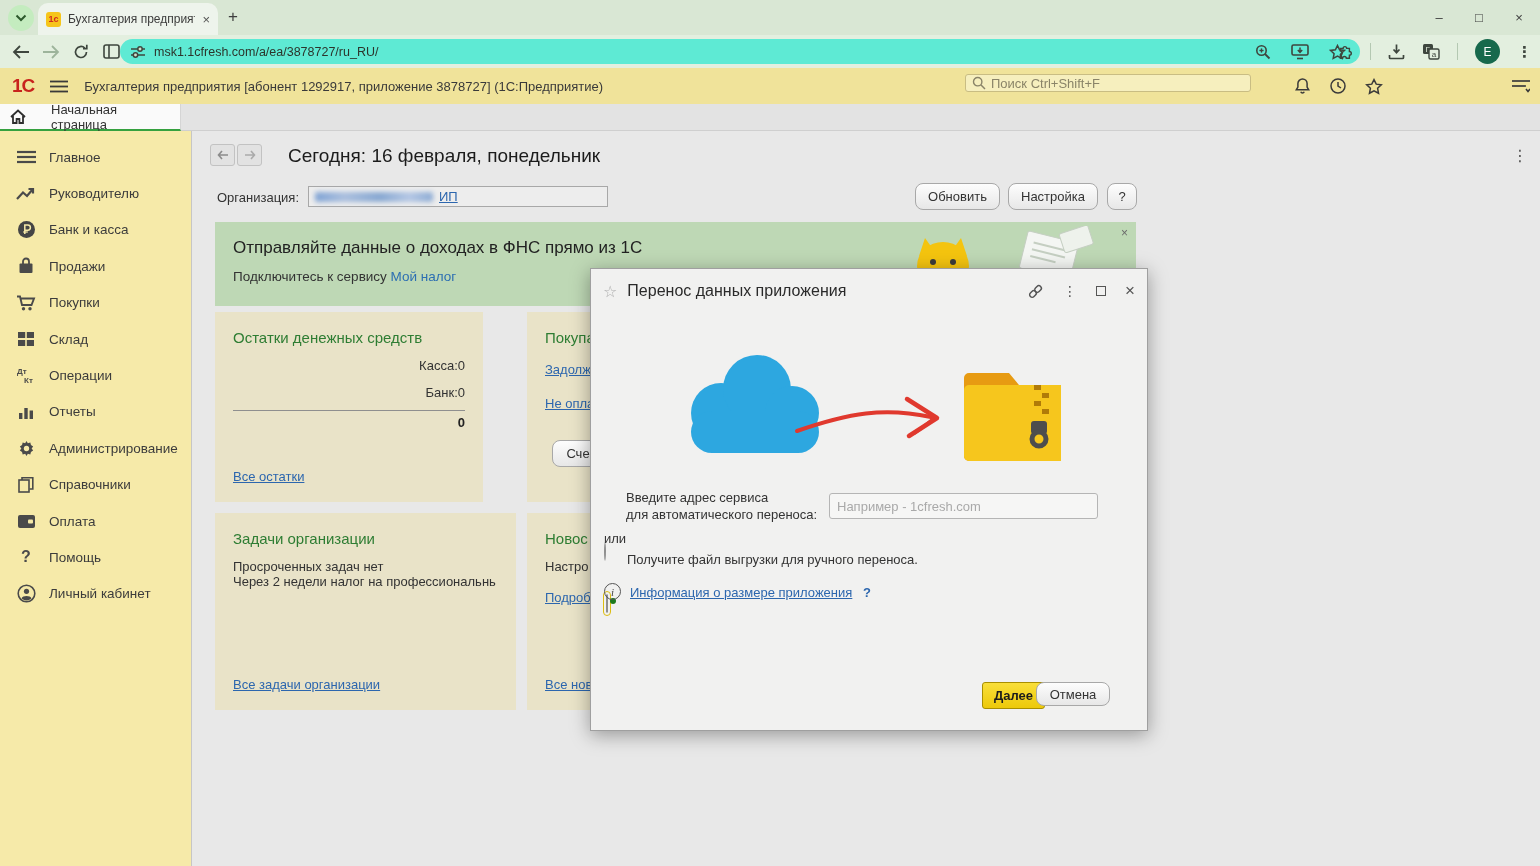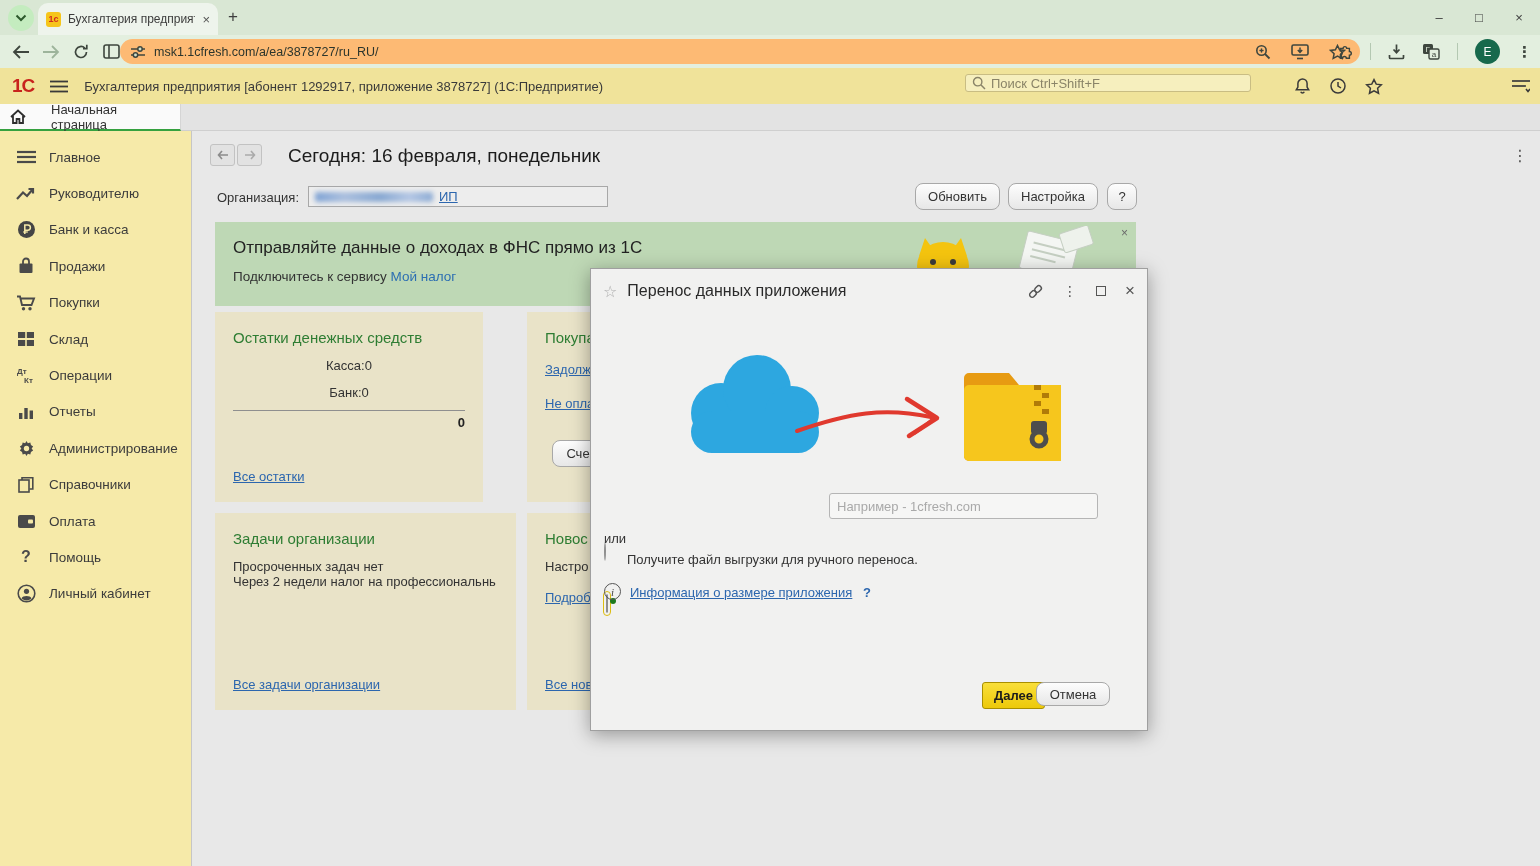--- a/index.html
+++ b/index.html
@@ -14,21 +14,21 @@
   .tab-search-btn{position:absolute;left:8px;top:5px;width:26px;height:26px;border-radius:50%;background:#c4ecbf;display:flex;align-items:center;justify-content:center}
   .btab{position:absolute;left:38px;top:3px;width:180px;height:32px;background:#eef4ec;border-radius:10px 10px 0 0;display:flex;align-items:center;padding:0 8px;gap:7px}
   .btab-title{font-size:12px;color:#3c3c3c;white-space:nowrap;overflow:hidden;flex:1}
   .favicon{width:15px;height:15px;border-radius:3px;background:#f6c51a;color:#d12a1e;font-size:9px;font-weight:bold;display:flex;align-items:center;justify-content:center;flex:none}
   .tab-x{font-size:13px;color:#555;flex:none;cursor:default}
   .newtab{position:absolute;left:228px;top:7px;font-size:17px;color:#3e3e3e}
   .wctl{position:absolute;top:0;height:35px;display:flex;align-items:center;gap:26px;right:14px;color:#3d3d3d;font-size:13px}
   .wctl span{width:14px;text-align:center}
   .addrbar{position:absolute;top:35px;left:0;width:100%;height:33px;background:#e3efdf;display:flex;align-items:center}
   .nav-ico{width:30px;display:flex;justify-content:center}
-  .urlpill{position:absolute;left:120px;top:4px;width:1240px;height:25px;background:#fdba74;border-radius:13px;display:flex;align-items:center;padding:0 10px;gap:8px}
+  .urlpill{position:absolute;left:120px;top:4px;width:1240px;height:25px;background:#5eead4;border-radius:13px;display:flex;align-items:center;padding:0 10px;gap:8px}
   .urltext{font-size:12.5px;color:#2c352c;flex:1}
   .pill-icons{display:flex;align-items:center;gap:20px;padding-right:4px}
   .tb-right{position:absolute;right:8px;top:35px;height:33px;display:flex;align-items:center;gap:17px}
   .vsep{width:1px;height:17px;background:#b4c8b2}
   .avatar{width:25px;height:25px;border-radius:50%;background:#17694c;color:#fff;font-size:12px;display:flex;align-items:center;justify-content:center}
 
   
   .appheader{position:absolute;top:68px;left:0;width:100%;height:36px;background:#f0e39a;display:flex;align-items:center}
   .logo1c{font-weight:bold;font-size:19px;color:#c8231d;margin-left:12px;letter-spacing:-1px}
   .appheader .burger{margin-left:16px}
@@ -62,21 +62,21 @@
   
   .banner{position:absolute;left:215px;top:222px;width:921px;height:84px;background:#bed8b5;overflow:hidden}
   .banner h2{font-size:17px;font-weight:normal;color:#222;position:absolute;left:18px;top:16px}
   .banner .sub{position:absolute;left:18px;top:47px;font-size:13.5px;color:#333}
   .banner .sub a{color:#2d6fb2;text-decoration:none;font-size:13.5px;cursor:pointer}
   .banner-x{position:absolute;right:8px;top:4px;color:#6b6b6b;font-size:12px}
 
   
   .widget{position:absolute;background:#e9e3c8;padding:17px 18px}
   .w-title{font-size:15px;color:#2e7d33;margin-bottom:12px}
-  .wrow{display:flex;justify-content:center;font-size:13px;color:#333;margin-top:12px}
+  .wrow{display:flex;justify-content:flex-end;font-size:13px;color:#333;margin-top:12px}
   .wsum{border-top:1px solid #8f8f8f;margin-top:10px;padding-top:4px;text-align:right;font-size:13px;font-weight:bold;color:#222}
   .w-link{position:absolute;left:18px;bottom:18px}
   .plain13{font-size:13px;color:#333;}
 
   
   .dialog{position:absolute;left:590px;top:268px;width:558px;height:463px;background:#f1f1f0;border:1px solid #9f9f9f;box-shadow:0 4px 18px rgba(0,0,0,.35);z-index:10}
   .dlg-titlebar{position:relative;height:44px;display:flex;align-items:center;padding:0 12px}
   .dlg-star{color:#b0b0b0;font-size:16px;margin-right:10px}
   .dlg-title{font-size:16px;color:#2a2a2a;flex:1}
   .dlg-ticons{display:flex;align-items:center;gap:19px;color:#555}
@@ -507,20 +507,24 @@
           <rect x="363" y="52" width="7" height="5" fill="#b07b08"></rect>
         <rect x="355" y="60" width="7" height="5" fill="#b07b08"></rect>
           <rect x="363" y="68" width="7" height="5" fill="#b07b08"></rect>
         <rect x="352" y="80" width="16" height="13" rx="3" fill="#4d4d4d"></rect>
         <circle cx="360" cy="98" r="7" fill="none" stroke="#4d4d4d" stroke-width="5"></circle>
       </svg>
     </div>
 
     
     <span class="radio abs" style="left:13px;top:230px"></span>
+    <div class="abs" style="left:35px;top:220px;font-size:13px;color:#333;line-height:17px">
+      <div>Введите адрес сервиса</div>
+      <div>для автоматического переноса:</div>
+    </div>
     <input class="dlg-input" placeholder="Например - 1cfresh.com" style="">
 
     <div class="abs" style="left:13px;top:262px;font-size:13px;color:#333">или</div>
 
     
     <span class="radio checked focusring abs" style="left:13px;top:282px"></span>
     <div class="abs" style="left:36px;top:283px;font-size:13px;color:#333">Получите файл выгрузки для ручного переноса.</div>
 
     
     <span class="infoico abs" style="left:13px;top:314px">i</span>

